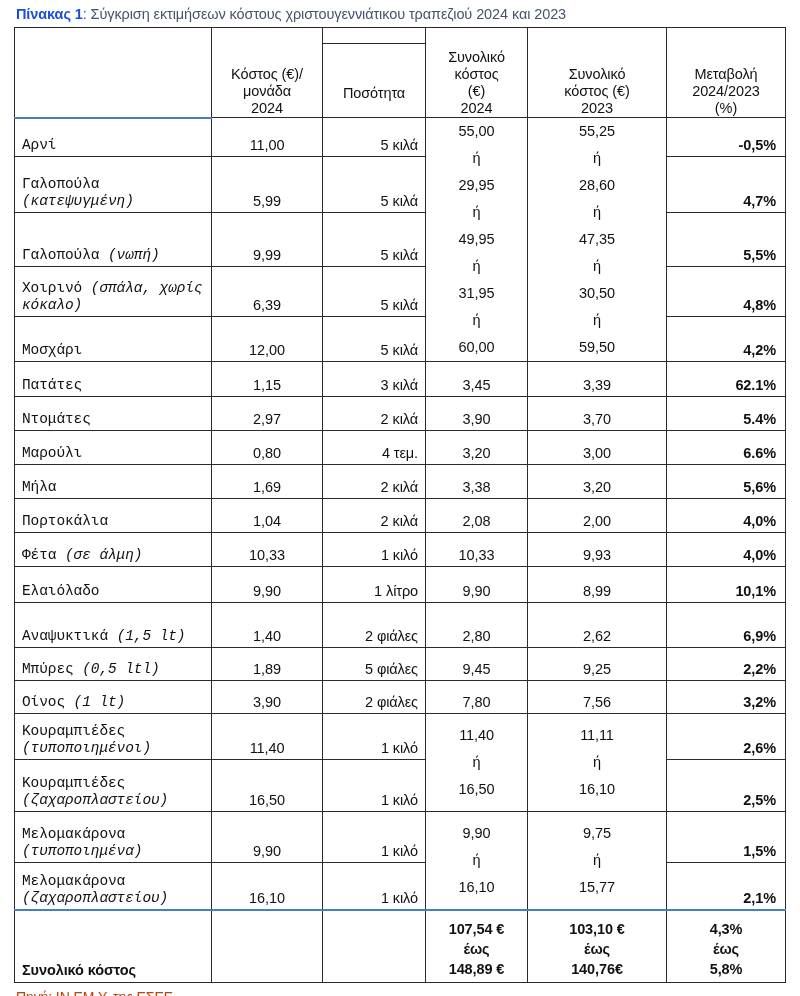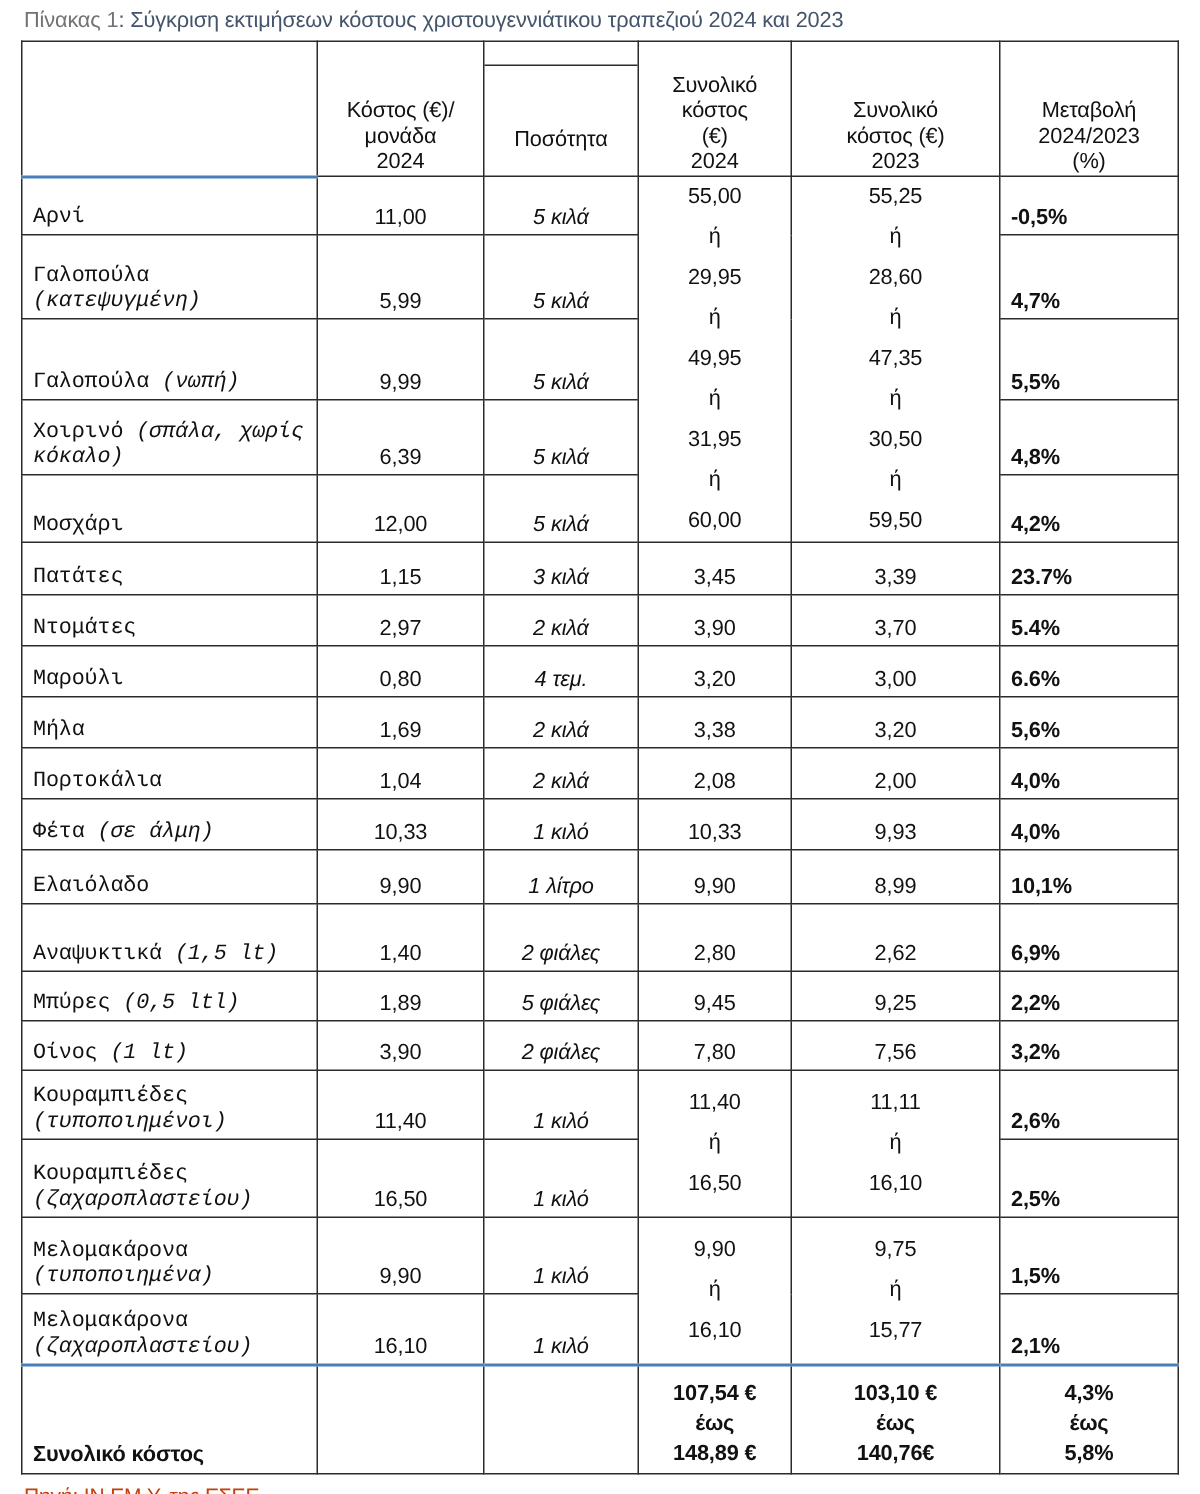--- a/index.html
+++ b/index.html
@@ -25,22 +25,22 @@
   
   .caption {
     font-size: 14.5px;
     line-height: 20px;
     color: #44546a;
     white-space: nowrap;
     margin: 0 0 3px 2px;
     letter-spacing: -0.1px;
   }
   .caption .cap-label {
-    font-weight: normal;
-    color: #737373;
+    font-weight: bold;
+    color: #1d4ed8;
   }
 
   
   table.cost {
     border-collapse: collapse;
     width: 771px;
     table-layout: fixed;
     font-size: 14.5px;
     color: #111;
   }
@@ -85,26 +85,25 @@
   .cost td.item {
     text-align: left;
     padding-bottom: 2px;
     font-family: Liberation Mono, monospace;
   }
   .cost td.num {
     text-align: center;
     padding-bottom: 2px;
   }
   .cost td.qty {
-    text-align: center;
+    text-align: right;
     padding-bottom: 2px;
-    font-style: italic;
   }
   .cost td.chg {
-    text-align: left;
+    text-align: right;
     font-weight: bold;
     padding-bottom: 2px;
     padding-right: 9px;
   }
   .cost td.merged {
     text-align: center;
     vertical-align: middle;
     line-height: 27px;
   }
   .it-note { font-style: italic; }
@@ -221,21 +220,21 @@
         <td class="qty">5 κιλά</td>
         <td class="chg">4,2%</td>
       </tr>
 
       <tr style="height:35px">
         <td class="item"><span>Πατάτες</span></td>
         <td class="num">1,15</td>
         <td class="qty">3 κιλά</td>
         <td class="num">3,45</td>
         <td class="num">3,39</td>
-        <td class="chg">23.7%</td>
+        <td class="chg">62.1%</td>
       </tr>
       <tr style="height:34px">
         <td class="item"><span>Ντομάτες</span></td>
         <td class="num">2,97</td>
         <td class="qty">2 κιλά</td>
         <td class="num">3,90</td>
         <td class="num">3,70</td>
         <td class="chg">5.4%</td>
       </tr>
       <tr style="height:34px">

